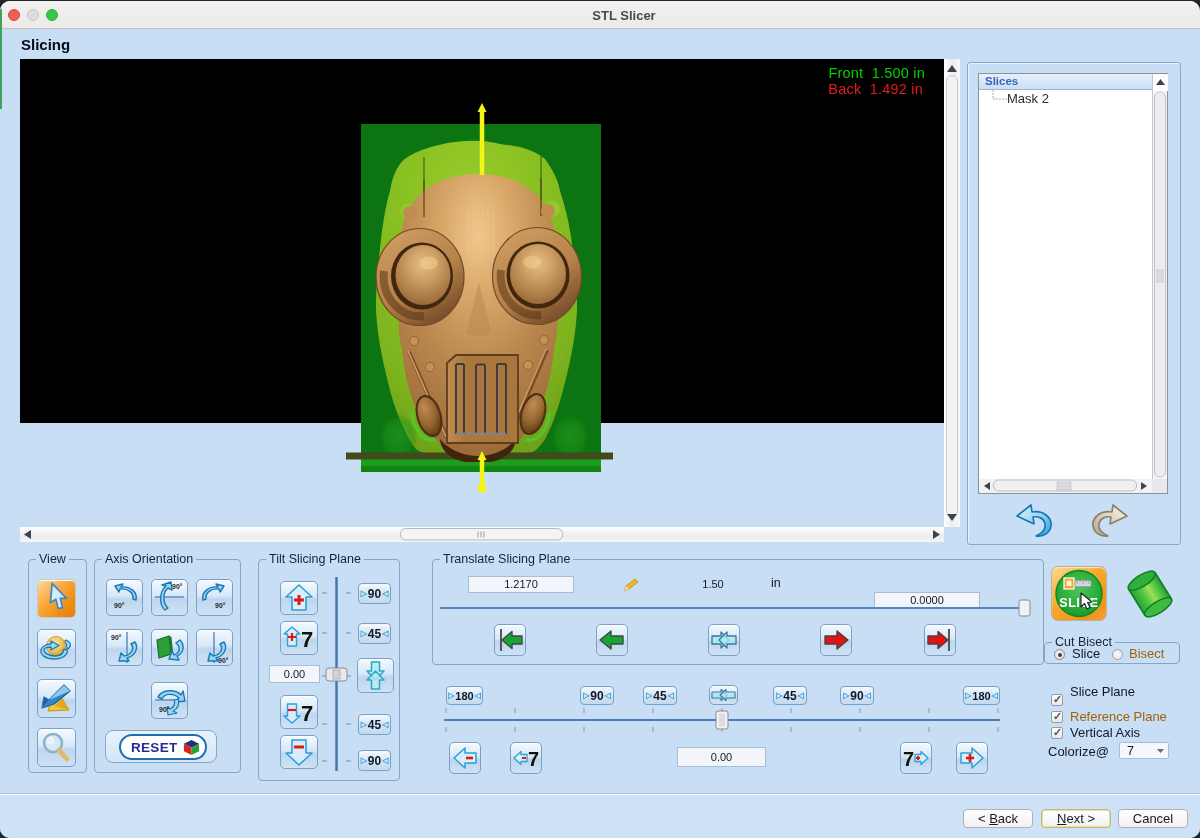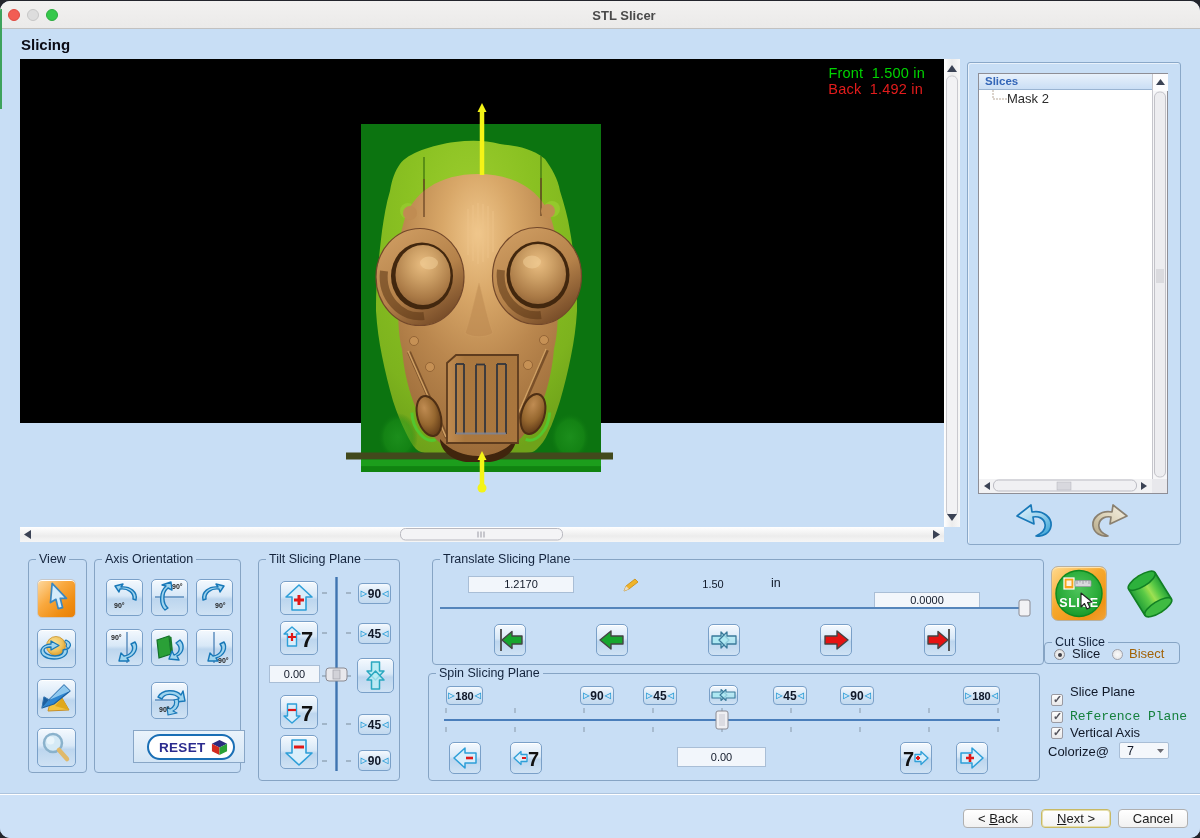--- a/index.html
+++ b/index.html
@@ -342,21 +342,21 @@
   </div>
   <div class="ib" style="left:151px; top:681px; width:37px; height:37px;">
     <svg width="35" height="35" viewBox="0 0 35 35">
       <path d="M3,17 L32,17" stroke="#5588bb" stroke-width="1.4"></path>
       <path d="M6,14 C10,6 24,6 29,12 L31,8 L33,18 L24,19 L27,15 C22,10 12,10 10,16 Z" fill="#9fd4ee" stroke="#1878b8" stroke-width="1.4" stroke-linejoin="round"></path>
       <path d="M26,16 C28,20 26,26 21,28 L25,30 L16,32 L15,24 L18,26 C22,24 24,20 22,17 Z" fill="#9fd4ee" stroke="#1878b8" stroke-width="1.2" stroke-linejoin="round"></path>
       <text x="7" y="29" font-size="7" font-weight="bold" fill="#222">90°</text>
     </svg>
   </div>
 
-  <div style="position:absolute; left:105px; top:729px; width:112px; height:33px; border:1px solid #88a6c6; border-radius:0; background:linear-gradient(#eaf3fb,#d3e5f5);margin-left:28px;">
+  <div style="position:absolute; left:105px; top:729px; width:112px; height:33px; border:1px solid #88a6c6; border-radius:8px; background:linear-gradient(#eaf3fb,#d3e5f5);">
     <div style="position:absolute; left:13px; top:3px; width:88px; height:26px; background:#ffffff; border:2px solid #1a6fb5; border-radius:13px;">
       <span style="position:absolute; left:10px; top:4px; font-size:13.5px; font-weight:bold; color:#2b2b8e; letter-spacing:0.3px;">RESET</span>
       <svg style="position:absolute; right:5px; top:3px;" width="17" height="17" viewBox="0 0 18 18">
         <path d="M9,1 L17,5 L9,9 L1,5 Z" fill="#2b2b7e"></path>
         <path d="M1,5 L9,9 L9,17 L1,13 Z" fill="#d42a1e"></path>
         <path d="M17,5 L9,9 L9,17 L17,13 Z" fill="#2aa037"></path>
       </svg>
     </div>
   </div>
   <div class="grp" id="gTilt" style="left:258px; top:558px; width:142px; height:222px;">
@@ -457,23 +457,20 @@
       <path d="M27,15 L16,6 L16,11 L4,11 L4,19 L16,19 L16,24 Z" fill="#e51212" stroke="#444" stroke-width="1.4" stroke-linejoin="round"></path>
     </svg>
   </div>
   <div class="ib" style="left:924px; top:623px; width:32px; height:32px;">
     <svg width="30" height="30" viewBox="0 0 30 30">
       <path d="M24,4 L24,26" stroke="#555" stroke-width="2"></path>
       <path d="M23,15 L13,6.5 L13,11 L3,11 L3,19 L13,19 L13,23.5 Z" fill="#e51212" stroke="#444" stroke-width="1.4" stroke-linejoin="round"></path>
     </svg>
   </div>
 
-  <div class="grp" id="gSp" style="left:428px; top:672px; width:612px; height:108px;">
-      <span class="lbl">Spin Slicing Plane</span>
-    </div>
 
   <div class="sb" style="left:446px; top:685px; width:37px; height:19px; font-size:11px;"><span class="t">▷</span>180<span class="t">◁</span></div>
   <div class="sb" style="left:580px; top:685px; width:34px; height:19px;"><span class="t">▷</span>90<span class="t">◁</span></div>
   <div class="sb" style="left:643px; top:685px; width:34px; height:19px;"><span class="t">▷</span>45<span class="t">◁</span></div>
   <div class="ib" style="left:709px; top:684px; width:29px; height:20px;">
     <svg width="27" height="18" viewBox="0 0 27 18">
       <path d="M17,9 L11,3.5 L11,6 L2,6 L2,12 L11,12 L11,14.5 Z" fill="#aee8f2" stroke="#3a7a9a" stroke-width="1.1" stroke-linejoin="round"></path>
       <path d="M10,9 L16,3.5 L16,6 L25,6 L25,12 L16,12 L16,14.5 Z" fill="#aee8f2" stroke="#3a7a9a" stroke-width="1.1" stroke-linejoin="round" fill-opacity="0.75"></path>
     </svg>
   </div>
@@ -572,35 +569,35 @@
         <g transform="rotate(-32 32 31)">
       <path d="M32,4 L32,58" stroke="#d8e818" stroke-width="2.5"></path>
       <rect x="13" y="12" width="38" height="38" fill="url(#cylg)" opacity="0.96"></rect>
       <ellipse cx="32" cy="12" rx="19" ry="7" fill="#2db13c" stroke="#128024" stroke-width="2"></ellipse>
       <ellipse cx="32" cy="50" rx="19" ry="7" fill="#3fbb42" stroke="#128024" stroke-width="2"></ellipse>
       <path d="M13,12 L13,50 M51,12 L51,50" stroke="#128024" stroke-width="2"></path>
     </g>
       </g>
   </svg>
   <div class="grp" id="gCut" style="left:1044px; top:641px; width:136px; height:22px;">
-      <span class="lbl">Cut Slice</span>
+      <span class="lbl">Cut Bisect</span>
     </div>
 
   <div style="position:absolute; left:1054px; top:648px; width:11px; height:11px; border-radius:50%; background:radial-gradient(#fafafa,#d8d8d8); border:1px solid #8a8a92;">
     <div style="position:absolute; left:2.5px; top:2.5px; width:4px; height:4px; border-radius:50%; background:#3c3c44;"></div>
   </div>
   <div style="position:absolute; left:1072px; top:645px; font-size:13px; color:#101828;">Slice</div>
   <div style="position:absolute; left:1112px; top:648px; width:11px; height:11px; border-radius:50%; background:radial-gradient(#fafafa,#e2e2e2); border:1px solid #a2a2aa;"></div>
   <div style="position:absolute; left:1129px; top:645px; font-size:13px; color:#a16207;">Bisect</div>
 
 
   <div class="chk" style="left:1051px; top:693px;"></div>
   <div style="position:absolute; left:1070px; top:683px; font-size:13px; color:#101828;text-align:center;">Slice Plane</div>
   <div class="chk" style="left:1051px; top:710px;"></div>
-  <div style="position:absolute; left:1070px; top:708px; font-size:13px; color:#15803d;font-family:Liberation Mono, monospace;">Reference Plane</div>
+  <div style="position:absolute; left:1070px; top:708px; font-size:13px; color:#a16207;">Reference Plane</div>
   <div class="chk" style="left:1051px; top:726px;"></div>
   <div style="position:absolute; left:1070px; top:724px; font-size:13px; color:#101828;">Vertical Axis</div>
   <div style="position:absolute; left:1048px; top:743px; font-size:13px; color:#101828;">Colorize@</div>
   <div style="position:absolute; left:1119px; top:741px; width:50px; height:17px; background:#f4f7fb; border:1px solid #a9bed6; border-radius:2px;">
     <span style="position:absolute; left:7px; top:1px; font-size:12.5px; color:#101828;">7</span>
     <svg style="position:absolute; right:4px; top:6px;" width="7" height="5">
         <path d="M0,0 L7,0 L3.5,4 Z" fill="#6a6a72"></path>
       </svg>
   </div>
 

